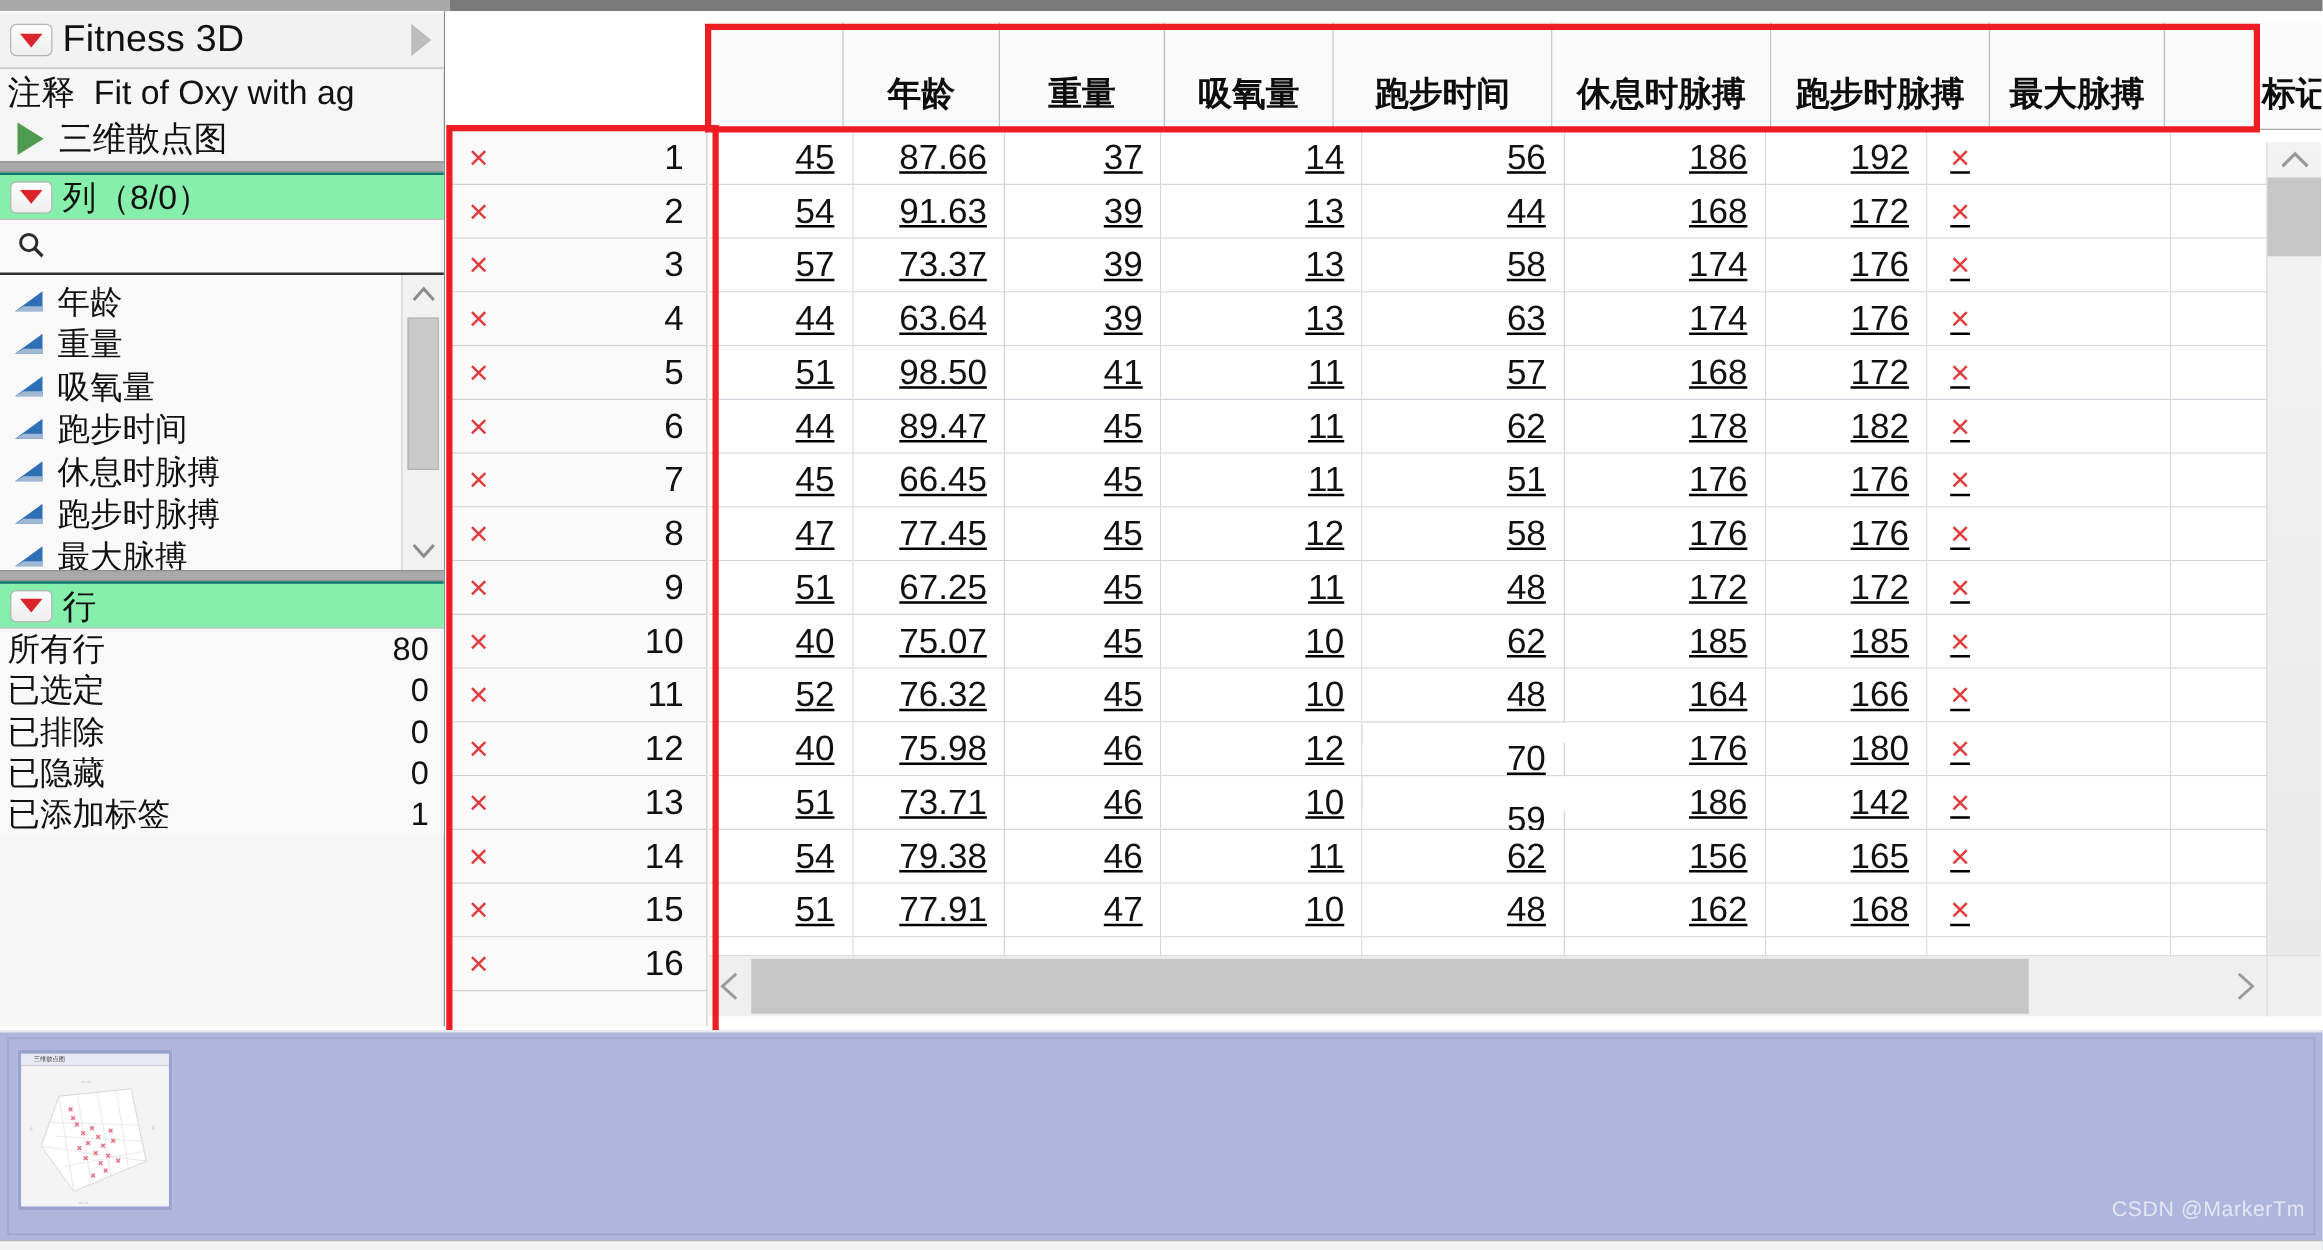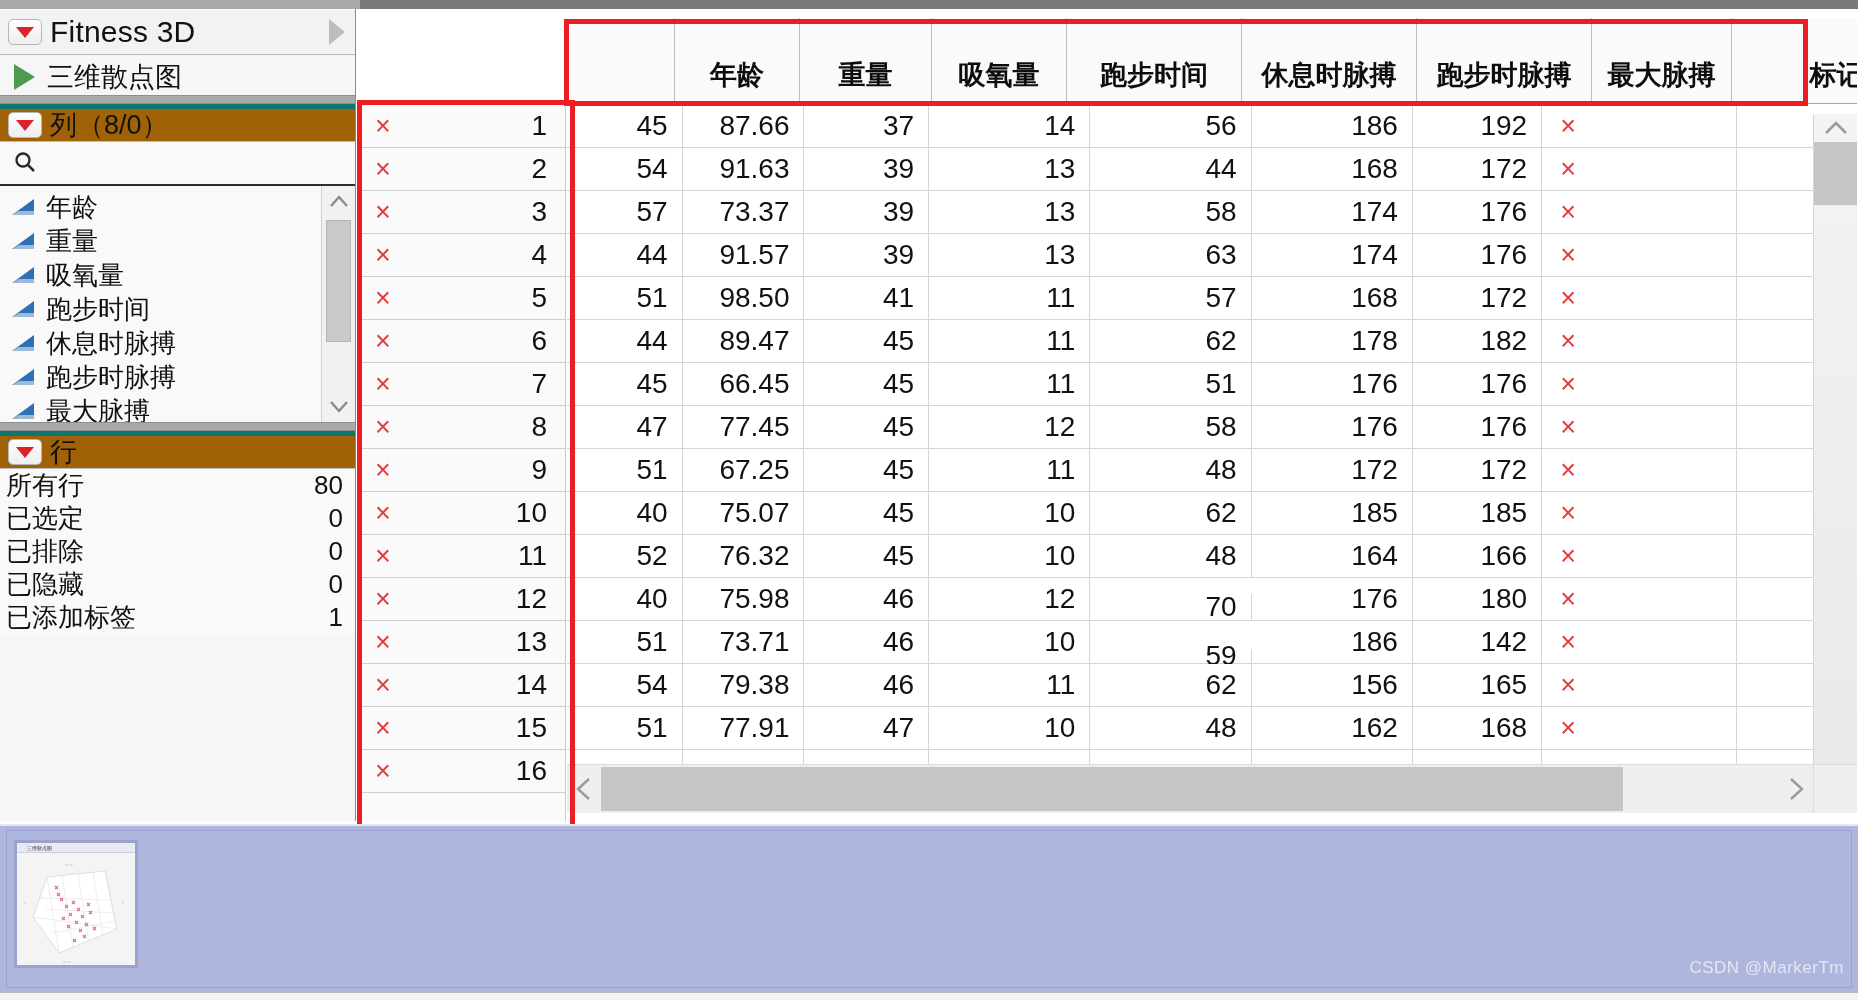--- a/index.html
+++ b/index.html
@@ -33,21 +33,21 @@
   .annot{padding:2px 0 0 6px;}
   .annot-line1{font-size:27px;color:#111;line-height:34px;white-space:nowrap;}
   .annot-line2{display:flex;align-items:center;gap:12px;margin-top:2px;padding-left:8px;}
   .play-tri{width:0;height:0;border-top:13px solid transparent;border-bottom:13px solid transparent;
             border-left:21px solid #4e9a4e;}
   .annot-line2 .t{font-size:27px;color:#111;}
 
   .panel-sep{height:9px;background:#a9a9a9;border-top:1px solid #8e8e8e;border-bottom:1px solid #8e8e8e;
              box-sizing:border-box;}
 
-  .panel-head{height:38px;background:#a16207;border-bottom:1px solid #bdbdbd;border-top:5px solid #0f766e;
+  .panel-head{height:38px;background:#86efac;border-bottom:1px solid #bdbdbd;border-top:2px solid #0f766e;
               display:flex;align-items:center;box-sizing:border-box;}
   .panel-head .ph-text{font-size:27px;color:#111;margin-left:8px;}
 
   .searchrow{height:42px;border-bottom:2px solid #2d2d2d;display:flex;align-items:center;background:#f9f9f9;}
   .mag{margin-left:12px;display:block;}
 
   .collist{padding-top:4px;position:relative;background:#f9f9f9;height:236px;box-sizing:border-box;overflow:hidden;}
   .colitem{display:flex;align-items:center;height:34px;padding-left:10px;gap:10px;}
   .colicon{width:26px;height:20px;flex:0 0 auto;}
   .colitem .cl{font-size:26px;color:#111;white-space:nowrap;}
@@ -94,21 +94,21 @@
           justify-content:space-between;padding:0 18px 0 18px;box-sizing:border-box;background:#fafafa;}
   .rh-row .x{color:#e23b3b;font-size:27px;line-height:1;}
   .rh-row .n{font-size:28px;color:#111;}
 
   .hdrrow{position:absolute;left:210px;top:9px;height:86px;display:flex;}
   .hcell{border-right:1px solid #bdbdbd;border-bottom:1px solid #a8a8a8;background:#fafafa;
          display:flex;align-items:flex-end;justify-content:center;box-sizing:border-box;
          font-size:27px;font-weight:bold;color:#0d0d0d;padding-bottom:10px;}
 
   .body{position:absolute;left:210px;top:96px;width:1290px;height:716px;overflow:hidden;}
-  .drow{display:flex;height:43px;}
+  .drow{display:flex;height:43px;text-decoration:underline;}
   .dcell{border-right:1px solid #d4d4de;border-bottom:1px solid #d4d4de;background:#ffffff;
          display:flex;align-items:center;justify-content:flex-end;padding-right:14px;box-sizing:border-box;
          font-size:28px;color:#111;}
   .dcell.mark{justify-content:flex-start;padding-left:18px;color:#e23b3b;font-size:27px;}
   .dcell.blank{border-right:none;}
 
   
   .vsb{position:absolute;right:0;top:105px;width:44px;height:680px;background:linear-gradient(#f3f3f3,#e9e9e9);
        border-left:1px solid #d6d6d6;box-sizing:border-box;}
   .vsb .chev{position:absolute;left:8px;width:28px;height:22px;}
@@ -145,20 +145,24 @@
 
     <div class="titlebar">
       <div class="tri-btn">
         <div class="tri-down"></div>
       </div>
       <div class="tb-text">Fitness 3D</div>
       <div class="tb-right"></div>
     </div>
 
     <div class="annot">
+      <div class="annot-line1">
+        <span>注释</span>&nbsp;
+        <span>Fit of Oxy with ag</span>
+      </div>
       <div class="annot-line2">
         <div class="play-tri"></div>
         <div class="t">三维散点图</div>
       </div>
     </div>
 
     <div class="panel-sep"></div>
 
     <div class="panel-head">
       <div class="tri-btn">
@@ -401,21 +405,21 @@
         <div class="dcell" style="width:135px;">39</div>
         <div class="dcell" style="width:175px;">13</div>
         <div class="dcell" style="width:175px;">58</div>
         <div class="dcell" style="width:175px;">174</div>
         <div class="dcell" style="width:140px;">176</div>
         <div class="dcell mark" style="width:210px;">×</div>
         <div class="dcell blank" style="width:130px;"></div>
       </div>
       <div class="drow">
         <div class="dcell" style="width:125px;">44</div>
-        <div class="dcell" style="width:132px;">91.57</div>
+        <div class="dcell" style="width:132px;">63.64</div>
         <div class="dcell" style="width:135px;">39</div>
         <div class="dcell" style="width:175px;">13</div>
         <div class="dcell" style="width:175px;">63</div>
         <div class="dcell" style="width:175px;">174</div>
         <div class="dcell" style="width:140px;">176</div>
         <div class="dcell mark" style="width:210px;">×</div>
         <div class="dcell blank" style="width:130px;"></div>
       </div>
       <div class="drow">
         <div class="dcell" style="width:125px;">51</div>

